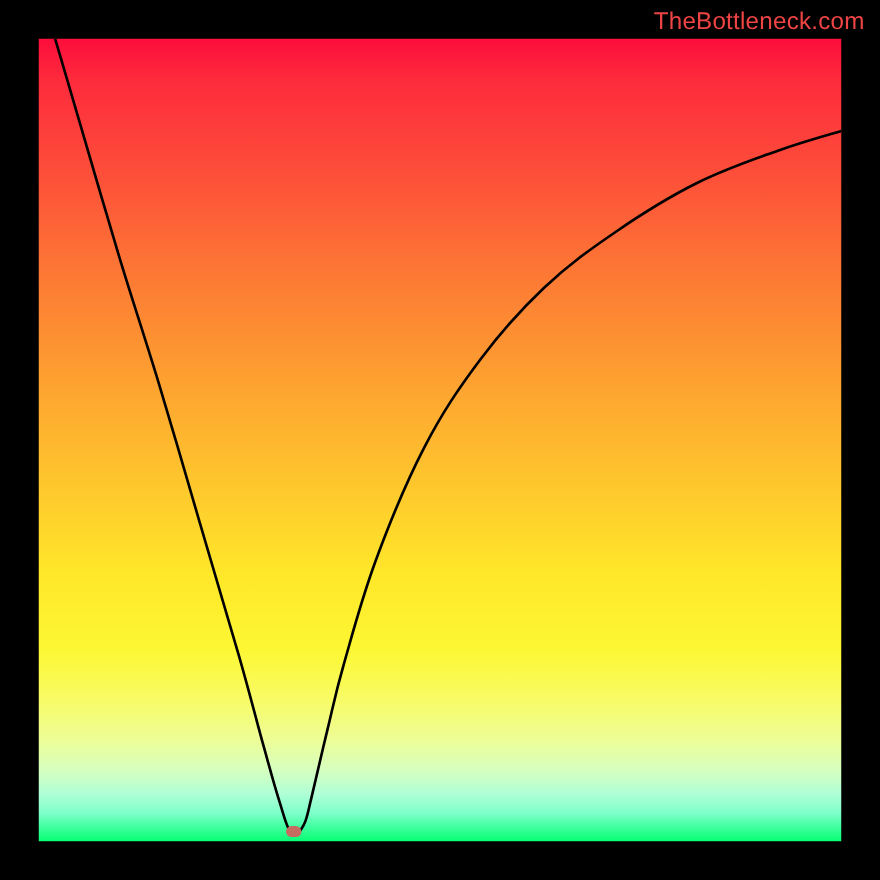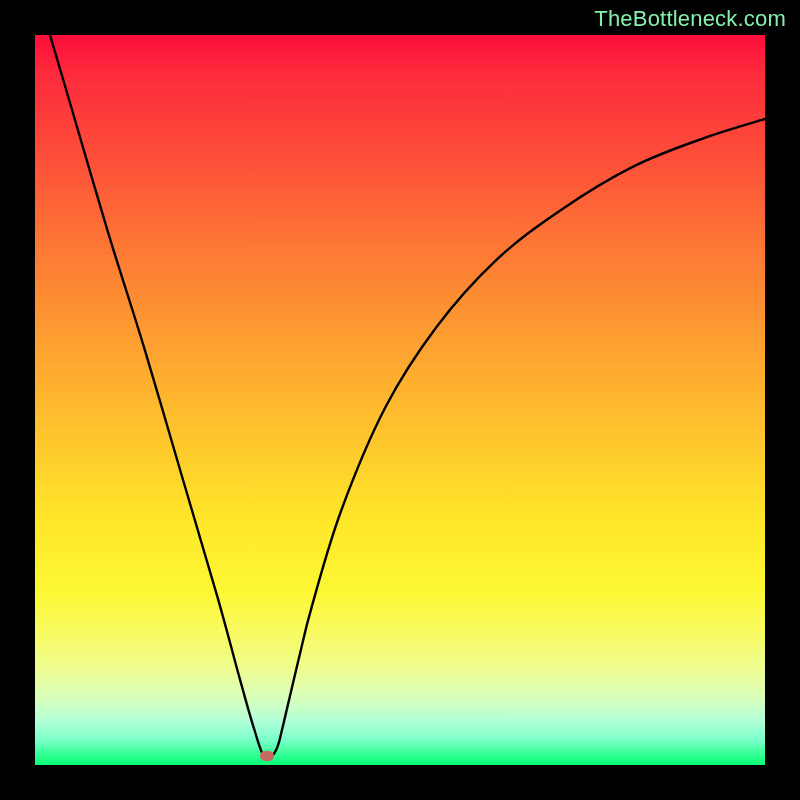--- a/index.html
+++ b/index.html
@@ -58,21 +58,21 @@
     width: 14px;
     height: 10px;
     border-radius: 5px;
     background: #c66b60;
     transform: translate(-50%, -50%);
   }
   .watermark {
     position: absolute;
     top: 6px;
     right: 14px;
-    color: #86efac;
+    color: #ef4444;
     font-size: 22px;
     letter-spacing: 0.2px;
     margin-left: 32px;
   }
 </style>
 </head>
 <body>
 
 <div class="frame">
 

